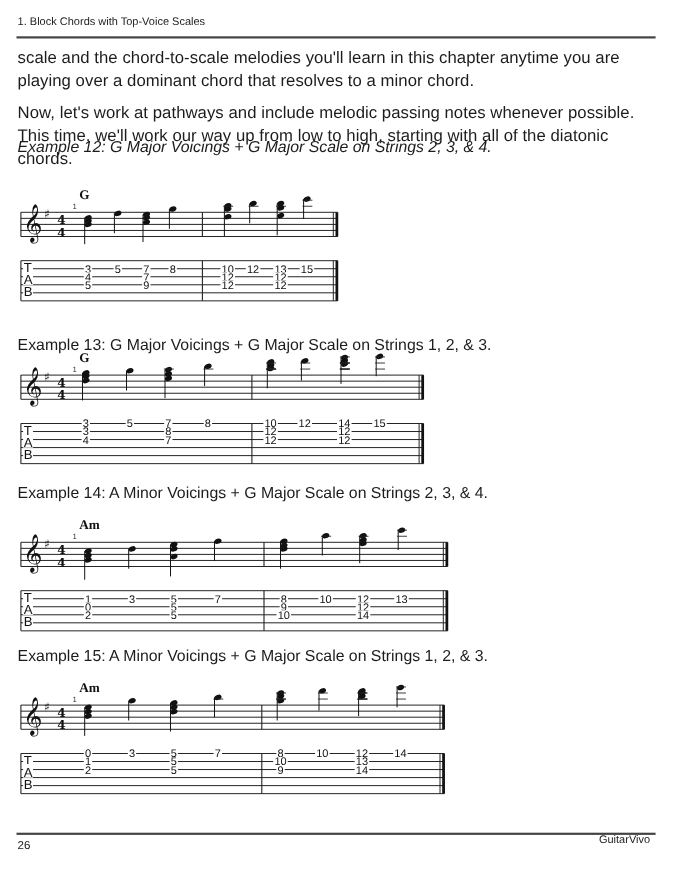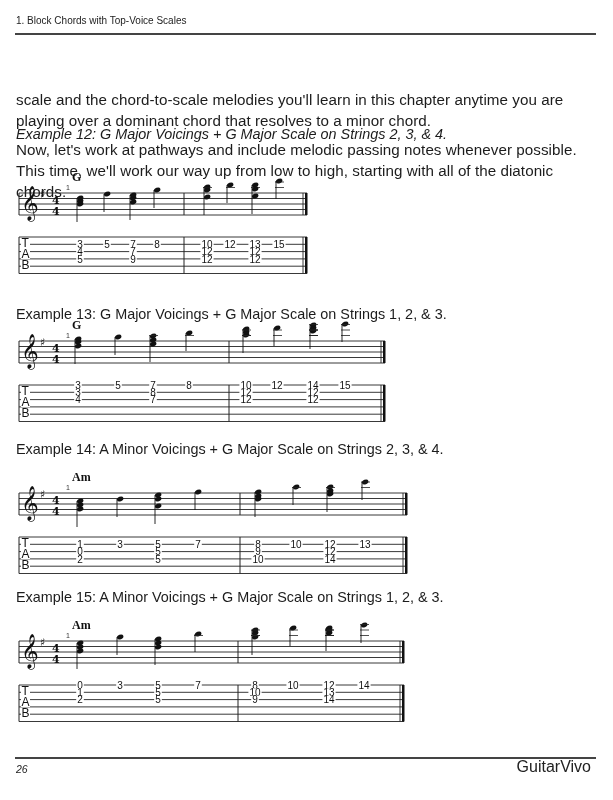--- a/index.html
+++ b/index.html
@@ -1,24 +1,24 @@
 <!DOCTYPE html>
 <html><head>
 <meta charset="utf-8">
 <style>
   html, body { margin:0; padding:0; background:#fff; }
   body { width:613px; height:800px; position:relative; overflow:hidden; font-family:"Liberation Sans", "DejaVu Sans", sans-serif; color:#1a1a1a; }
   .running-header { position:absolute; left:16px; top:15px; font-size:10px; color:#222; }
   .rule { position:absolute; left:15px; width:581px; height:1.5px; background:#444; }
-  .para { position:absolute; left:16px; width:585px; font-size:15.2px; line-height:21px; color:#1c1c1c; letter-spacing:0.05px;margin-top:47px; }
+  .para { position:absolute; left:16px; width:585px; font-size:15.2px; line-height:21px; color:#1c1c1c; letter-spacing:0.05px; }
   .ex-title { position:absolute; left:16px; font-size:14.4px; color:#1c1c1c; }
   .ex { position:absolute; left:0; width:613px; }
   .ex svg { position:absolute; left:0; top:0; }
-  .footer-page { position:absolute; left:16px; top:763px; font-size:10.5px; color:#222;font-style:italic; }
-  .footer-brand { position:absolute; right:22px; top:758px; font-size:16px; color:#222; }
+  .footer-page { position:absolute; left:16px; top:763px; font-size:10.5px; color:#222; }
+  .footer-brand { position:absolute; right:22px; top:758px; font-size:10px; color:#222; }
   .chord-name { font-family:"Liberation Serif", "DejaVu Serif", serif; font-weight:bold; font-size:12px; fill:#111; }
   .tabnum { font-family:"Liberation Sans", sans-serif; font-size:10px; fill:#111; }
   .tabletter { font-family:"Liberation Sans", sans-serif; font-size:12px; fill:#111; }
 </style>
 </head>
 <body>
 
 <div class="running-header">1. Block Chords with Top-Voice Scales</div>
 <div class="rule" style="top:33px;"></div>
 

